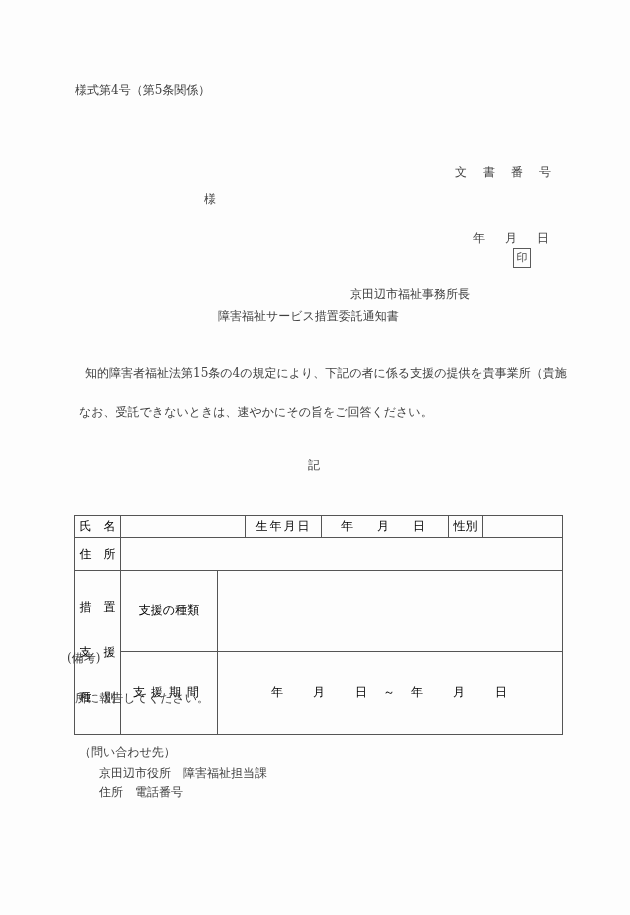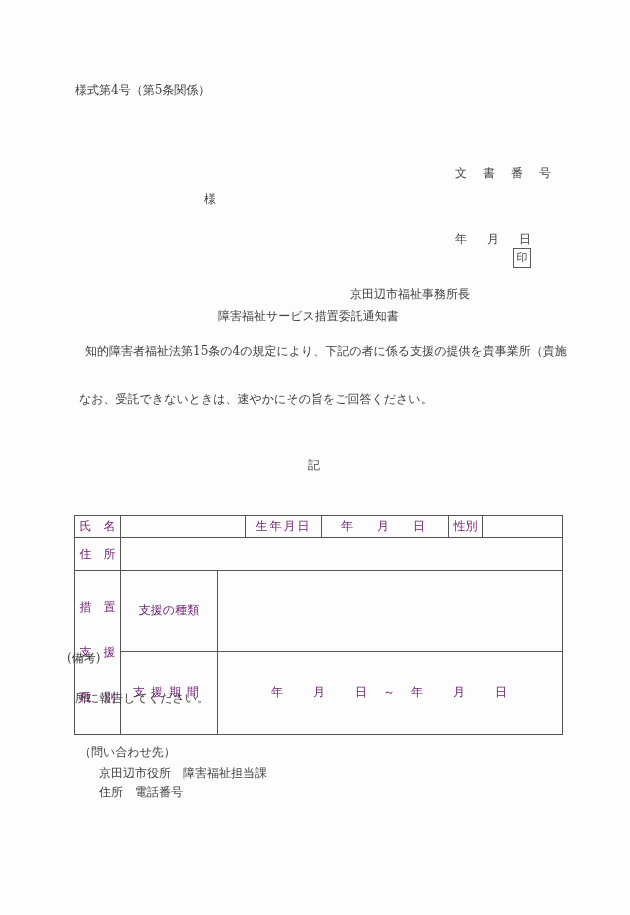--- a/index.html
+++ b/index.html
@@ -7,34 +7,34 @@
     position:relative;
     width:630px;height:915px;
     background:#fdfdfd;
     font-family:"DejaVu Serif","Liberation Serif",serif;
     font-size:12px;
     color:#3f3f3f;
     overflow:hidden;
     padding-left:36px;
   }
   .abs{position:absolute;white-space:pre;line-height:1.25;}
-  .docnum{line-height:22px;text-align:left;}
+  .docnum{line-height:22px;text-align:right;font-family:Liberation Mono, monospace;}
   .docnum .l1{letter-spacing:2px;}
   .docnum .l2{letter-spacing:4px;}
   .seal{
     position:absolute;left:513px;top:248px;
     width:16px;height:18px;
     border:1px solid #5a5a5a;
     font-size:11px;line-height:18px;text-align:center;
     color:#4a4a4a;
   }
   table.form{
     position:absolute;left:74px;top:515px;
     width:488px;border-collapse:collapse;table-layout:fixed;
-    font-size:12px;color:#701a75;
+    font-size:12px;color:#000000;
   }
   table.form th,table.form td{
     border:1px solid #555;
     font-weight:normal;
     padding:0;margin:0;
     text-align:center;vertical-align:middle;
     white-space:pre;
     overflow:hidden;
   }
   .measure-line{display:block;line-height:17px;}
@@ -57,22 +57,22 @@
   <div class="abs" style="left:204px;top:192px;">様</div>
 
   <div class="abs" style="left:350px;top:251px;margin-top:36px;">京田辺市福祉事務所長</div>
 
   <div class="seal">
     <span>印</span>
   </div>
 
   <div class="abs" style="left:218px;top:309px;">障害福祉サービス措置委託通知書</div>
 
-  <div class="abs" style="left:85px;top:344px;">知的障害者福祉法第15条の4の規定により、下記の者に係る支援の提供を貴事業所（貴施</div>
-  <div class="abs" style="left:79px;top:392px;">なお、受託できないときは、速やかにその旨をご回答ください。</div>
+  <div class="abs" style="left:85px;top:366px;">知的障害者福祉法第15条の4の規定により、下記の者に係る支援の提供を貴事業所（貴施</div>
+  <div class="abs" style="left:79px;top:405px;">なお、受託できないときは、速やかにその旨をご回答ください。</div>
 
   <div class="abs" style="left:308px;top:458px;">記</div>
 
   <table class="form">
     <colgroup>
       <col style="width:46px">
         <col style="width:97px">
         <col style="width:28px">
       <col style="width:76px">
         <col style="width:127px">

